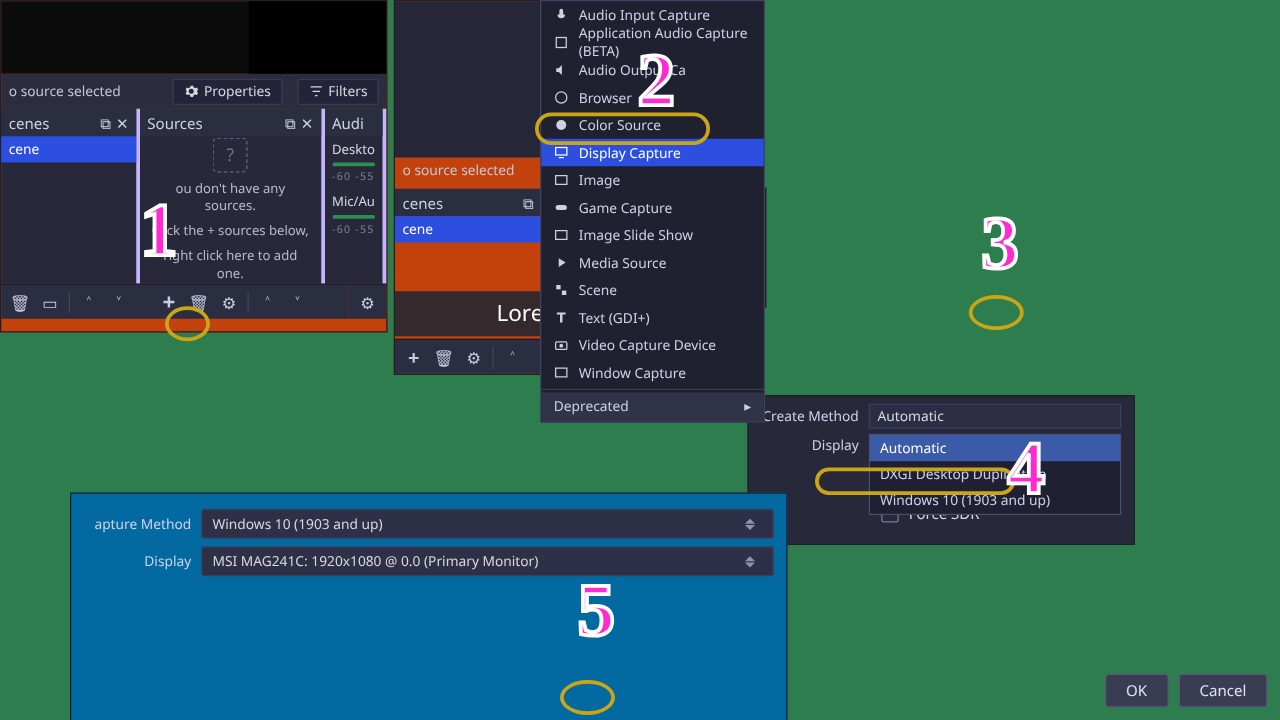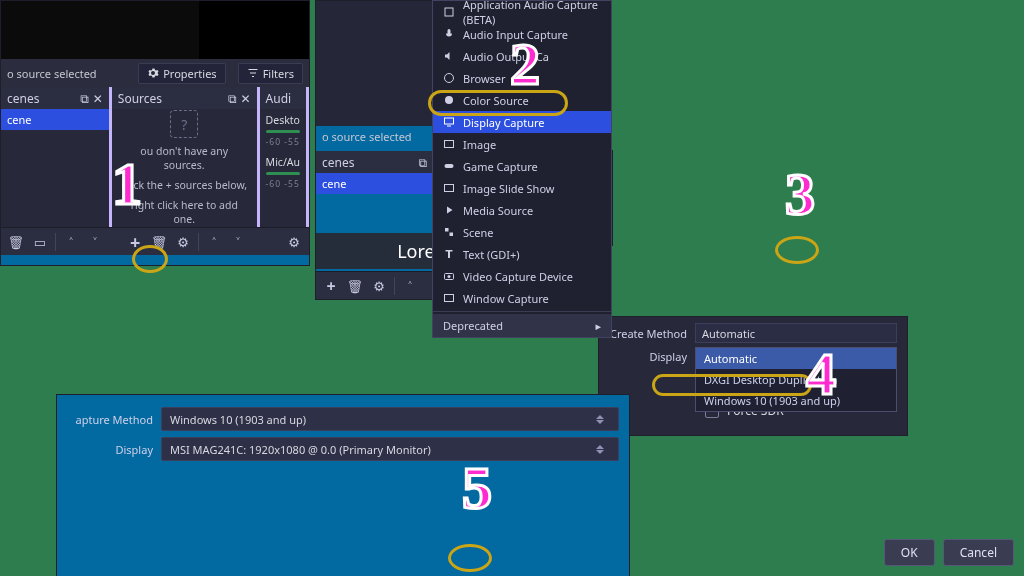--- a/index.html
+++ b/index.html
@@ -7,21 +7,21 @@
     background: #2e7d4f;
     width: 1024px;
     height: 576px;
     position: relative;
     overflow: hidden;
     color: #d8d8e0;
     font-size: 12px;
   }
   .panel {
     position: absolute;
-    background: #0369a1;
+    background: #c2410c;
     border: 1px solid #1e1f2b;
   }
 
   
   #p1 { left: 0; top: 0; width: 310px; height: 266px; }
   .preview-black { width:100%; height:58px; background:#0b0b0b; display:flex; justify-content:flex-end; }
   .preview-black .box { width:110px; height:58px; background:#000;}
   .sub-row { height: 28px; display:flex; align-items:center; padding:0 6px; gap:12px; background:#2b2d3e;}
   .chip { display:flex; align-items:center; gap:4px; padding:2px 8px; border:1px solid #3a3c52; border-radius:2px; background:#23243a; font-size:11px;}
   .chip svg{width:12px;height:12px;}
@@ -228,29 +228,29 @@
       <span class="tb-btn">˅</span>
       <span class="tb-sep"></span>
       <span class="tb-btn">⋮</span>
     </div>
   </div>
 </div>
 
 <div class="menu">
   <div class="menu-item">
       <svg viewBox="0 0 24 24">
+        <path fill="currentColor" d="M12 2a3 3 0 013 3v6a3 3 0 11-6 0V5a3 3 0 013-3zm6 9a6 6 0 11-12 0"></path>
+      </svg>
+      <span>Audio Input Capture</span>
+    </div>
+  <div class="menu-item">
+      <svg viewBox="0 0 24 24">
         <rect x="4" y="4" width="16" height="16" fill="none" stroke="currentColor" stroke-width="2"></rect>
       </svg>
       <span>Application Audio Capture (BETA)</span>
-    </div>
-  <div class="menu-item">
-      <svg viewBox="0 0 24 24">
-        <path fill="currentColor" d="M12 2a3 3 0 013 3v6a3 3 0 11-6 0V5a3 3 0 013-3zm6 9a6 6 0 11-12 0"></path>
-      </svg>
-      <span>Audio Input Capture</span>
     </div>
   <div class="menu-item">
       <svg viewBox="0 0 24 24">
         <path fill="currentColor" d="M4 9v6h4l5 5V4L8 9H4z"></path>
       </svg>
       <span>Audio Output Ca</span>
     </div>
   <div class="menu-item">
       <svg viewBox="0 0 24 24">
         <circle cx="12" cy="12" r="9" fill="none" stroke="currentColor" stroke-width="2"></circle>

